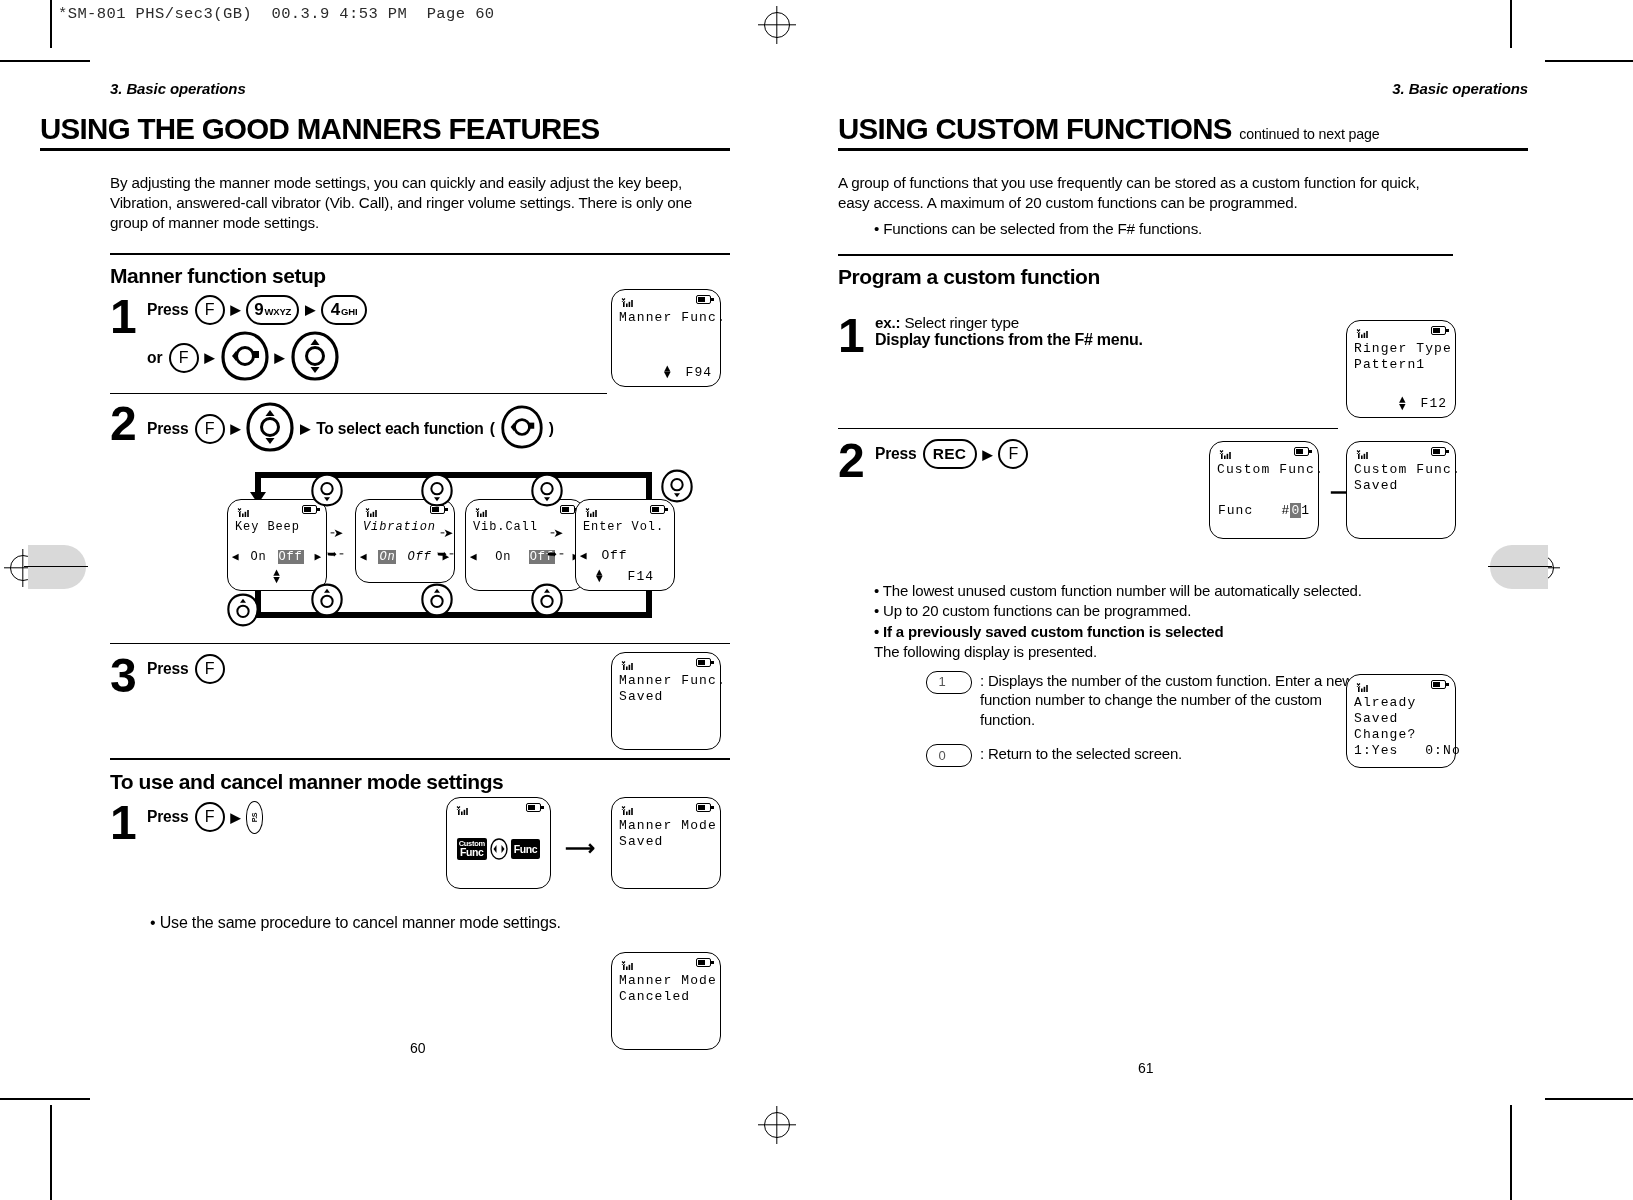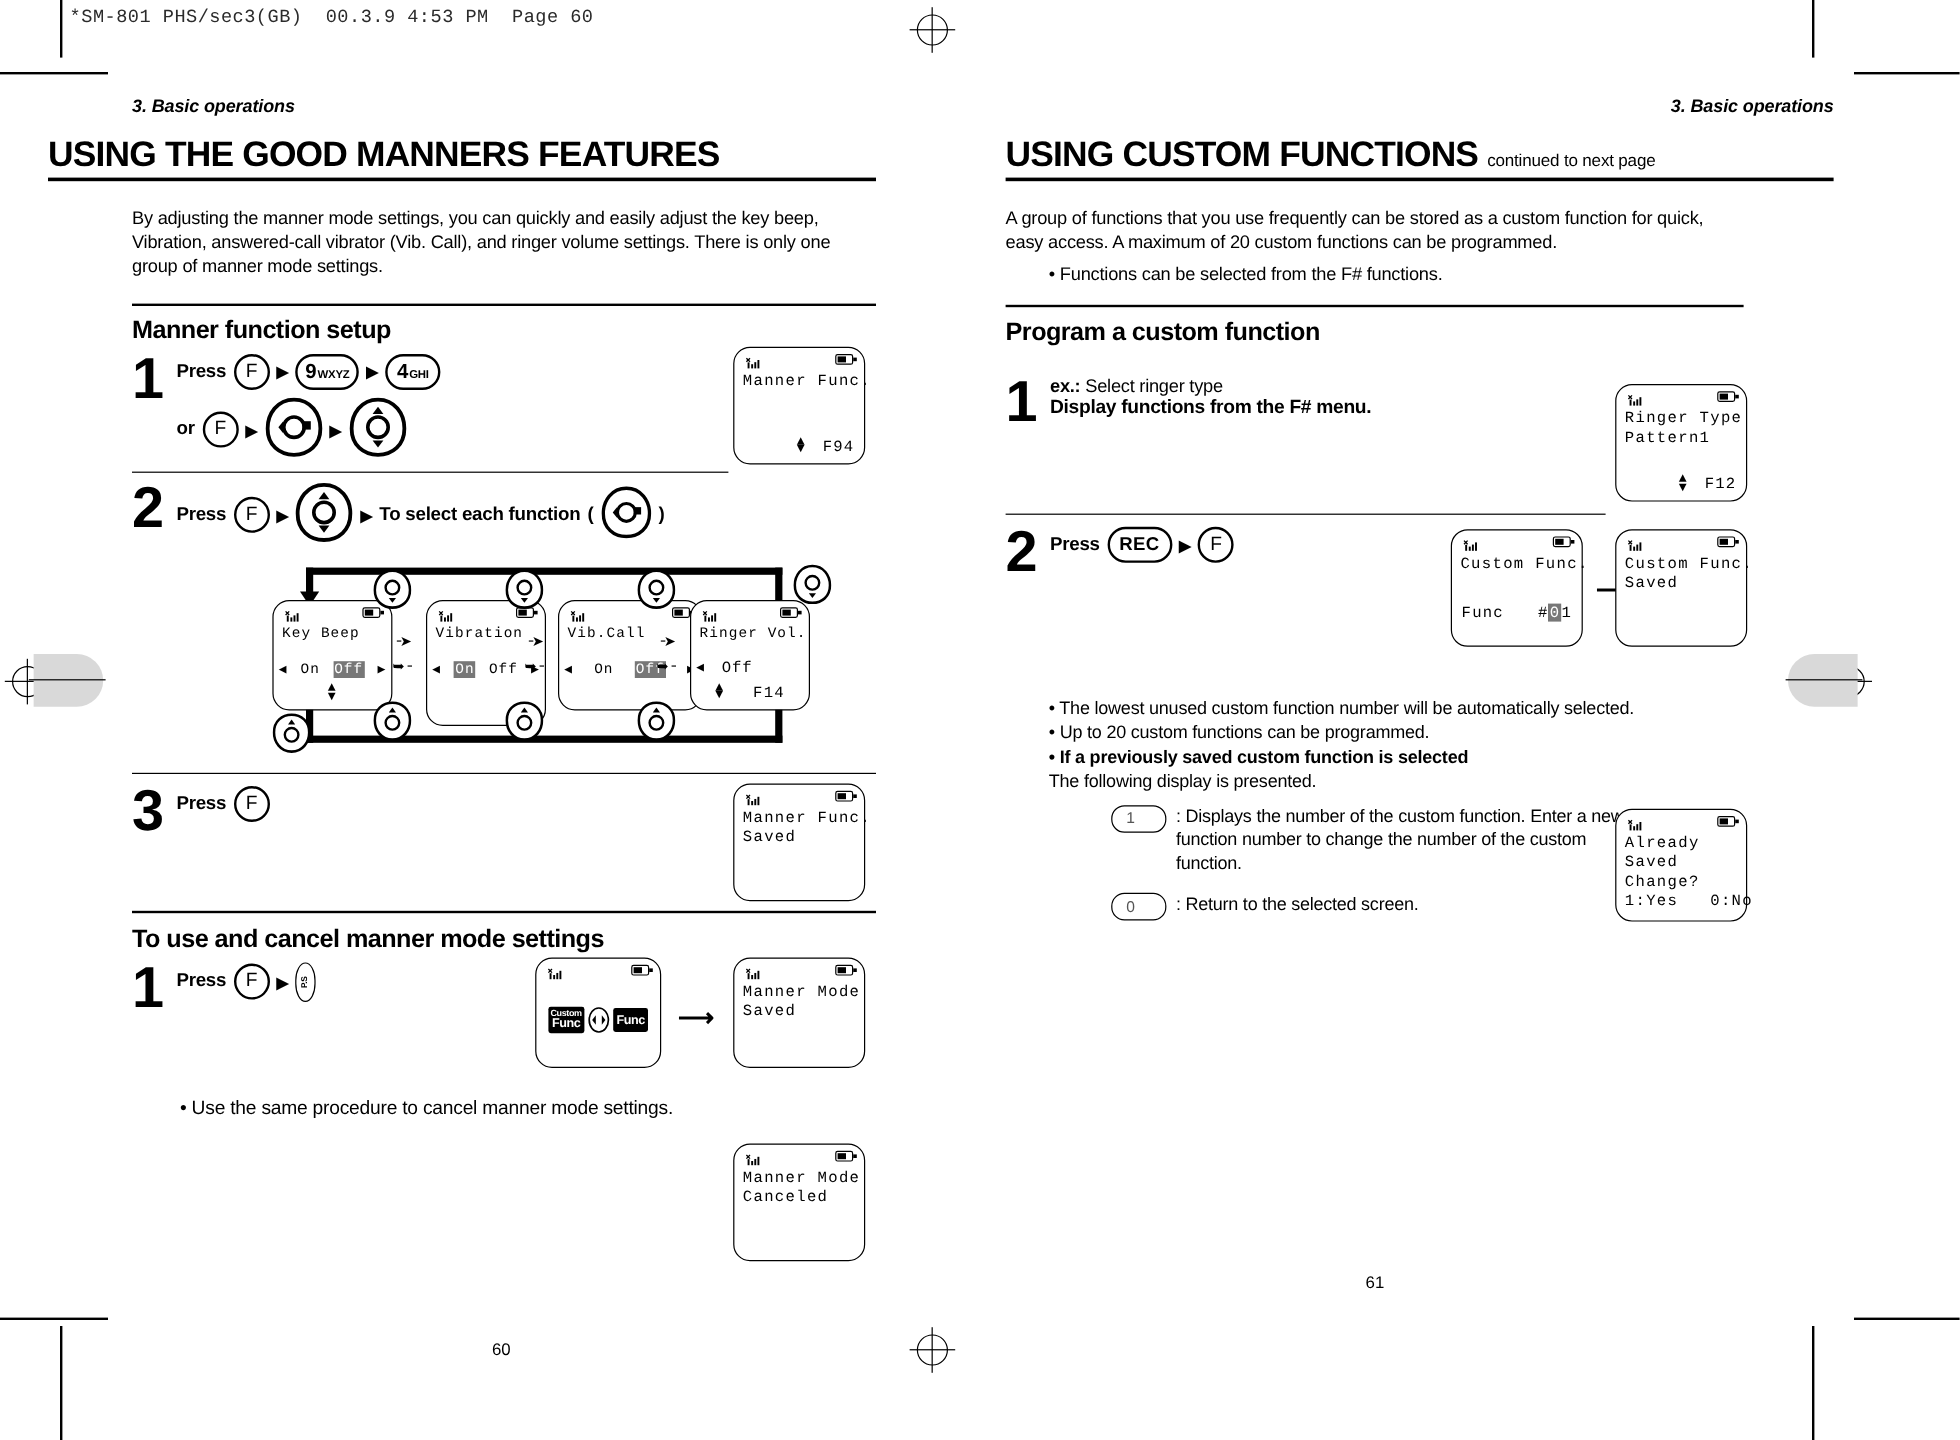--- a/index.html
+++ b/index.html
@@ -260,21 +260,21 @@
             <span style="font-size:11px;">▶</span>
           </div>
           <div class="bottomline">
               <span class="updown">
                 <span>▲</span>
                 <span>▼</span>
               </span>
             </div>
         </div>
 
-        <div class="lcd" style="left:140px;top:35px;width:100px;height:105px;">
+        <div class="lcd" style="left:140px;top:35px;width:100px;height:84px;font-style:italic;">
           <div class="statusbar">
             <span class="antenna"><svg width="13" height="11" viewBox="0 0 13 11">
                   <path d="M1 1.5 L4 4.5 M4 1.5 L1 4.5" stroke="#000" stroke-width="1.1"></path>
                   <rect x="2" y="5" width="1.6" height="5" fill="#000"></rect>
                   <rect x="5" y="6.5" width="1.6" height="3.5" fill="#000"></rect>
                   <rect x="7.6" y="4.8" width="1.6" height="5.2" fill="#000"></rect>
                   <rect x="10.2" y="3" width="1.6" height="7" fill="#000"></rect>
                 </svg></span>
             <span class="battery">
                 <i></i>
@@ -317,21 +317,21 @@
                   <path d="M1 1.5 L4 4.5 M4 1.5 L1 4.5" stroke="#000" stroke-width="1.1"></path>
                   <rect x="2" y="5" width="1.6" height="5" fill="#000"></rect>
                   <rect x="5" y="6.5" width="1.6" height="3.5" fill="#000"></rect>
                   <rect x="7.6" y="4.8" width="1.6" height="5.2" fill="#000"></rect>
                   <rect x="10.2" y="3" width="1.6" height="7" fill="#000"></rect>
                 </svg></span>
             <span class="battery">
                 <i></i>
               </span>
           </div>
-          <div class="line" style="font-size:12px;letter-spacing:.9px;">Ringer Vol.</div>
+          <div class="line" style="font-size:12px;letter-spacing:.9px;">Enter Vol.</div>
           <div style="position:absolute;left:4px;right:4px;top:48px;display:flex;align-items:center;gap:14px;font-size:13px;letter-spacing:.8px;">
             <span style="font-size:11px;">◀</span>
             <span>Off</span>
           </div>
           <div class="bottomline" style="justify-content:center;gap:24px;">
             <span class="updown">
                 <span>▲</span>
                 <span>▼</span>
               </span>
             <span>F14</span>
@@ -504,21 +504,21 @@
           <span class="battery">
               <i></i>
             </span>
         </div>
         <div class="line">Manner Mode</div>
         <div class="line">Canceled</div>
       </div>
     </div>
   </div>
 
-  <div class="pgnum" style="left:410px;top:1116px;">60</div>
+  <div class="pgnum" style="left:410px;top:1040px;">60</div>
 
   <div class="rightcol">
 
     <div class="sectlabel right">3. Basic operations</div>
     <div class="bigtitle">
       <span>USING CUSTOM FUNCTIONS</span>
       <span class="cont">continued to next page</span>
     </div>
     <div class="rule-thick"></div>
 

